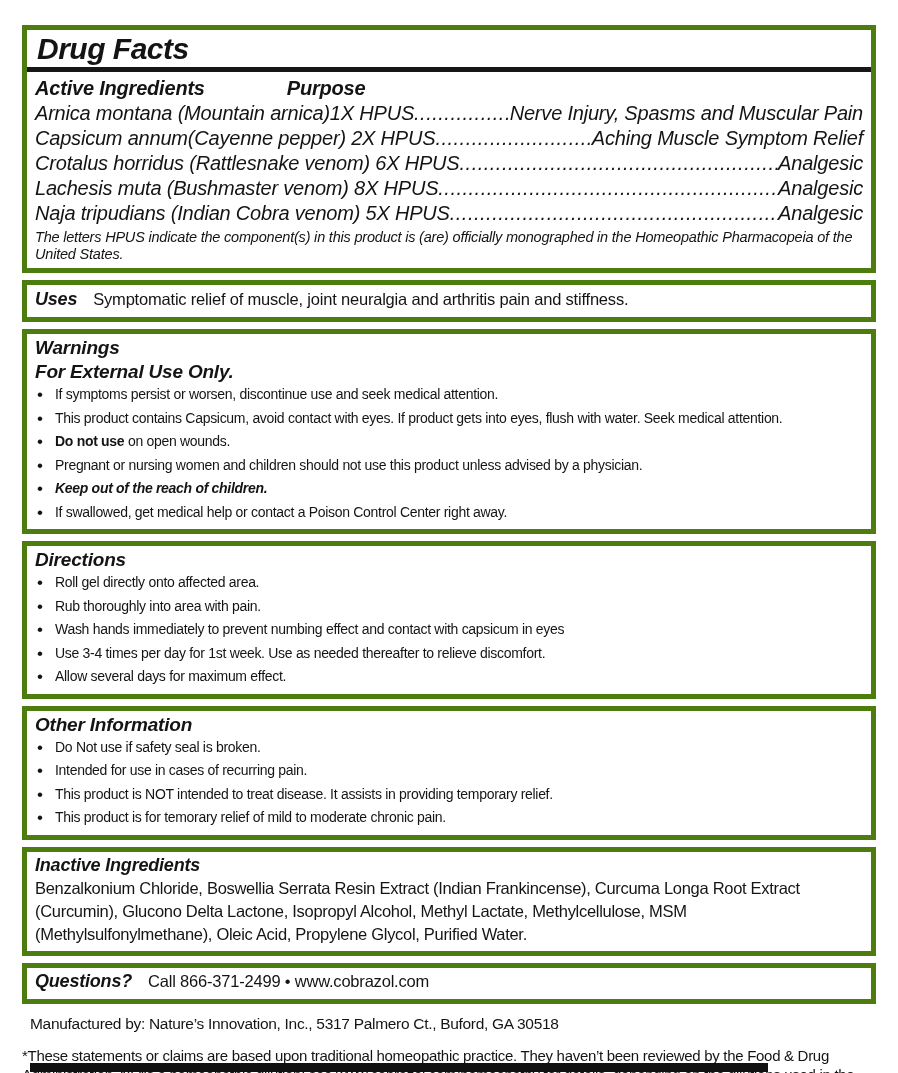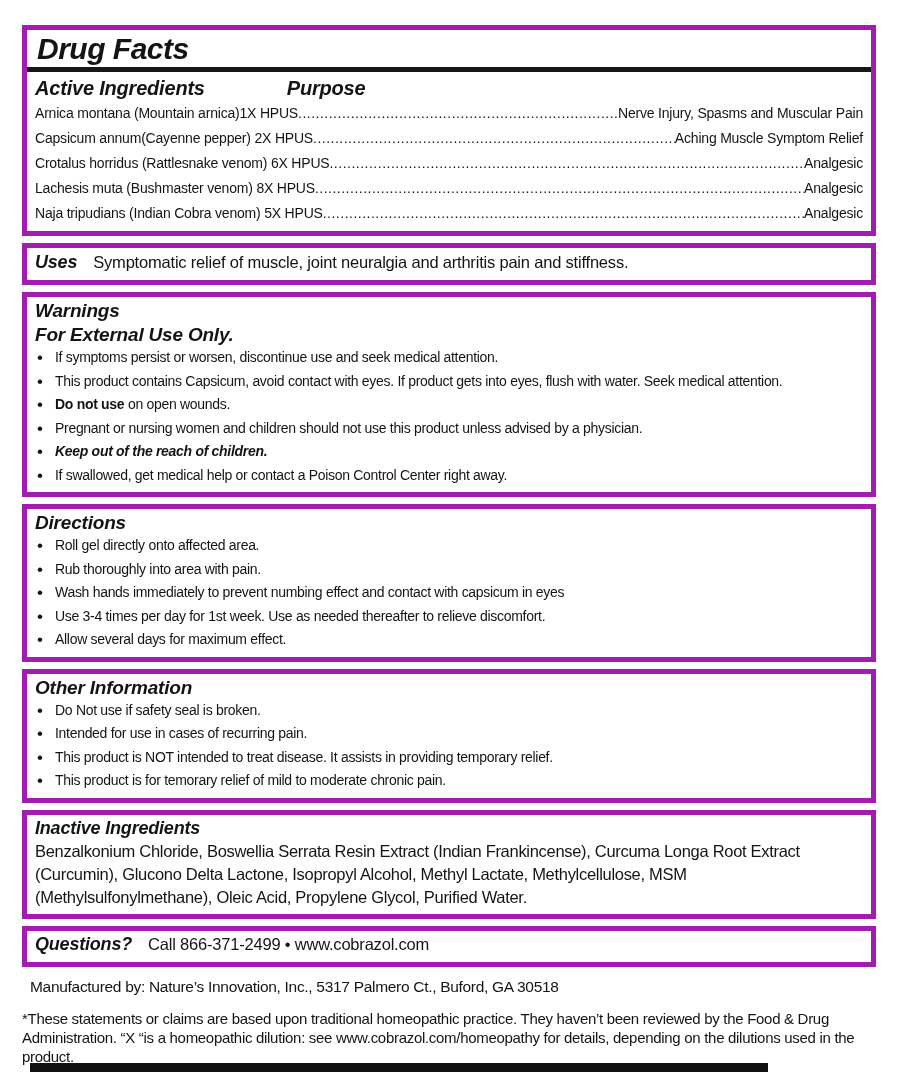--- a/index.html
+++ b/index.html
@@ -3,35 +3,35 @@
 <meta charset="utf-8">
 <style>
   html,body{margin:0;padding:0;background:#ffffff;}
   body{
     width:898px;height:1073px;overflow:hidden;position:relative;
     font-family:"Liberation Sans", sans-serif;color:#141414;
     letter-spacing:-0.2px;
   }
   .page{box-sizing:border-box;padding:25px 22px 0 22px;position:relative;}
   .box{
-    border:5px solid #a21caf;
+    border:5px solid #4d7c0f;
     margin-bottom:7px;
     padding:1px 8px 5px 8px;
     background:#fff;
   }
   
   .df-title{
     font-size:30px;font-weight:bold;font-style:italic;
     line-height:33px;letter-spacing:-0.5px;padding:1px 0 2px 2px;
   }
   .df-rule{border-top:5px solid #171717;margin:0 -8px 2px -8px;height:0;}
   
   .ai-head{display:flex;font-weight:bold;font-style:italic;font-size:20px;line-height:26px;padding-top:1px;}
   .ai-head .purpose-h{margin-left:82px;}
-  .ai-row{display:flex;align-items:flex-end;font-size:14px;line-height:25px;white-space:nowrap;}
+  .ai-row{display:flex;align-items:flex-end;font-size:20px;line-height:25px;white-space:nowrap;font-style:italic;}
   .ai-dots{flex:1 1 auto;min-width:0;overflow:hidden;white-space:nowrap;letter-spacing:0.5px;}
   .ai-dots::before{content:"..........................................................................................................................................................................................................";}
   .hpus-note{font-style:italic;font-size:14.5px;line-height:17px;padding-top:3px;}
   
   .sec-h{font-weight:bold;font-style:italic;font-size:19px;line-height:23px;padding-top:1px;}
   .inline-h{font-weight:bold;font-style:italic;font-size:18px;}
   .inline-line{font-size:16.5px;line-height:24px;padding:1px 0;}
   .inline-line .after-h{margin-left:16px;}
   .li{position:relative;padding-left:20px;font-size:14px;line-height:23.5px;letter-spacing:-0.3px;}
   .li::before{content:"\2022";position:absolute;left:2px;top:0;font-size:17px;}
@@ -73,20 +73,21 @@
     <div class="ai-row">
       <span>Lachesis muta (Bushmaster venom) 8X HPUS</span>
       <span class="ai-dots"></span>
       <span>Analgesic</span>
     </div>
     <div class="ai-row">
       <span>Naja tripudians (Indian Cobra venom) 5X HPUS</span>
       <span class="ai-dots"></span>
       <span>Analgesic</span>
     </div>
+    <div class="hpus-note">The letters HPUS indicate the component(s) in this product is (are) officially monographed in the Homeopathic Pharmacopeia of the United States.</div>
   </div>
 
   <div class="box">
     <div class="inline-line">
       <span class="inline-h">Uses</span><span class="after-h">Symptomatic relief of muscle, joint neuralgia and arthritis pain and stiffness.</span>
     </div>
   </div>
 
   <div class="box">
     <div class="sec-h">Warnings</div>

